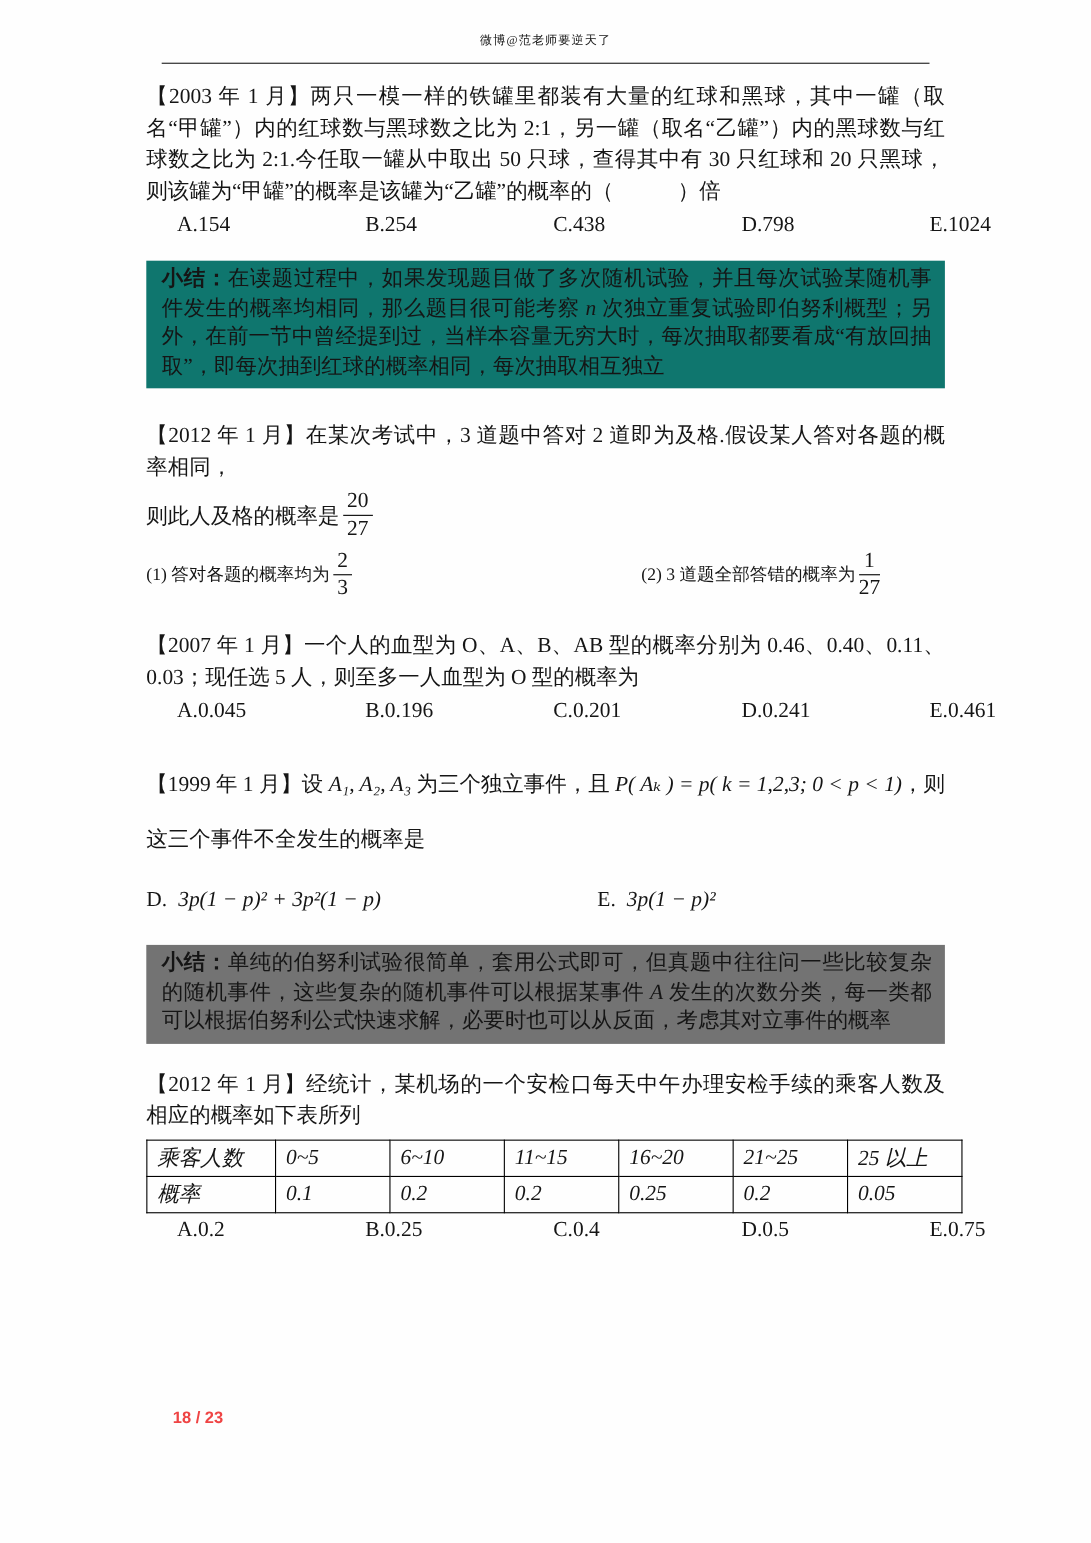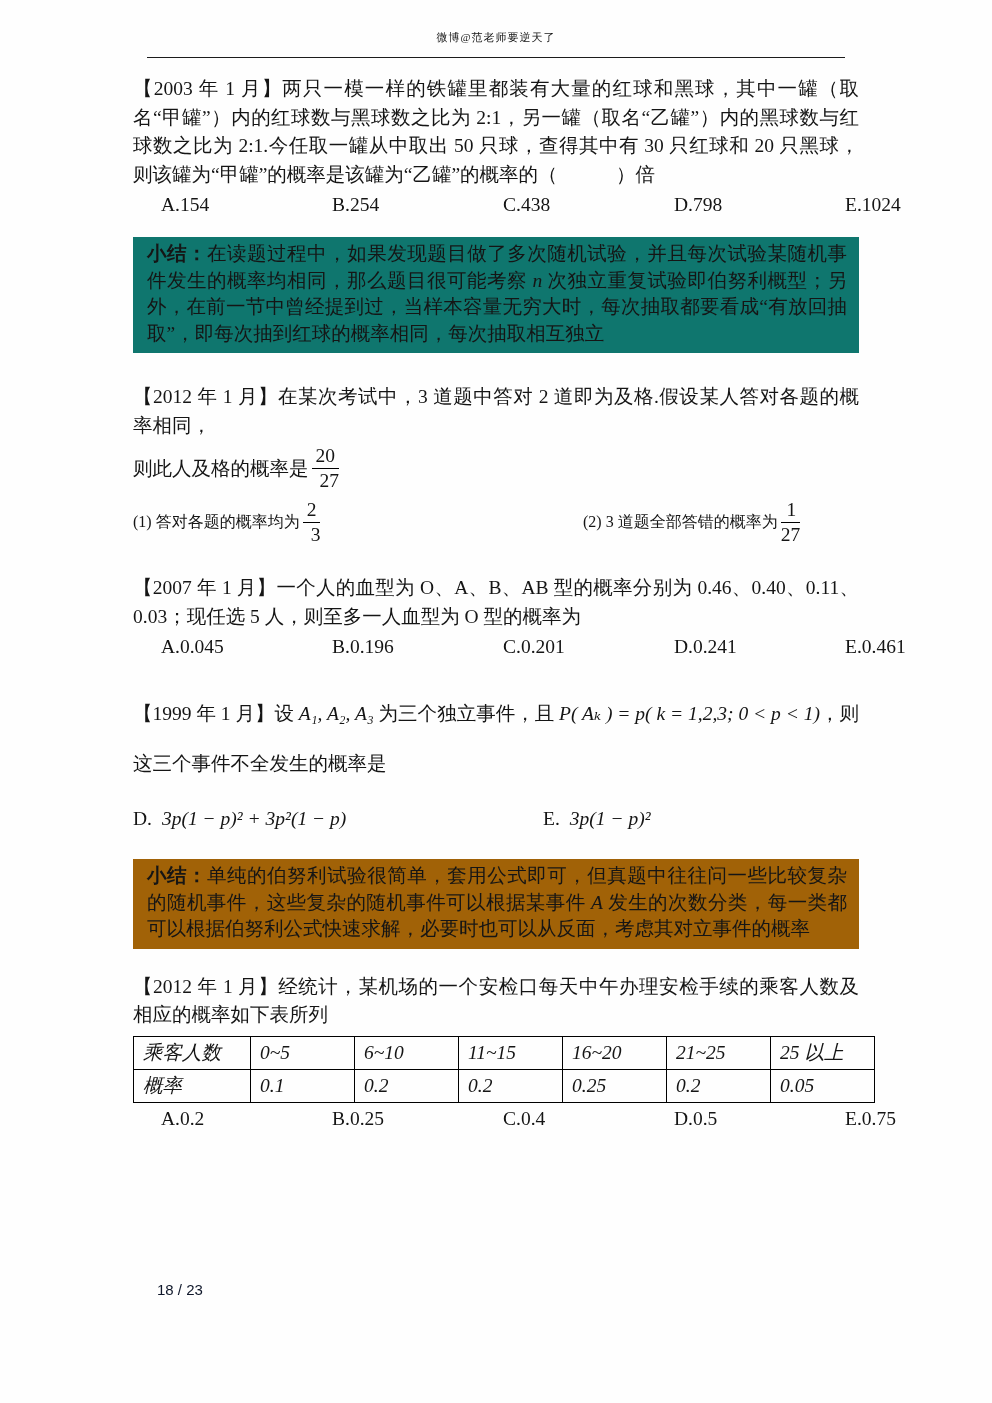--- a/index.html
+++ b/index.html
@@ -54,21 +54,21 @@
     font-size:19.5px;
     line-height:26.5px;
     text-align:justify;
   }
   .sum-label{font-weight:bold;}
   .ivar{font-style:italic;font-family:"Liberation Serif","DejaVu Serif",serif;}
   
   .frac{
     display:inline-block;
     vertical-align:middle;
-    text-align:right;
+    text-align:center;
     font-size:19.5px;
     line-height:1.12;
     margin:0 3px;
   }
   .frac .num{display:block;border-bottom:1.5px solid #000;padding:0 4px 1px 4px;}
   .frac .den{display:block;padding-top:1px;}
   .fracline{
     display:flex;
     align-items:center;
     font-size:19.5px;
@@ -113,23 +113,23 @@
     white-space:nowrap;
   }
   .ptable .c0{width:98px;}
   .follow{margin-top:6px;}
   .q6para{line-height:44px;}
   
   .footer{
     position:absolute;
     left:157px;top:1281px;
     font-family:"Liberation Sans","DejaVu Sans",sans-serif;
-    font-weight:normal;
+    font-weight:bold;
     font-size:15px;
-    color:#0f172a;
+    color:#ef4444;
   }
 </style>
 </head>
 <body>
 
 <div class="page">
 
   <div class="header-title">微博@范老师要逆天了</div>
   <div class="header-rule"></div>
 
@@ -187,21 +187,21 @@
     </p>
     <div class="mopts r2">
       <span class="mcellD">
         <span class="mlabel">D.</span><span class="math">3p(1 − p)² + 3p²(1 − p)</span>
       </span>
       <span>
         <span class="mlabel">E.</span><span class="math">3p(1 − p)²</span>
       </span>
     </div>
 
-    <div class="summary mt28" style="background-color: #a16207; margin-top: 20px;">
+    <div class="summary mt28" style="background-color: #737373; margin-top: 20px;">
       <span class="sum-label">小结：</span><span>单纯的伯努利试验很简单，套用公式即可，但真题中往往问一些比较复杂的随机事件，这些复杂的随机事件可以根据某事件 </span><span class="ivar">A</span><span> 发生的次数分类，每一类都可以根据伯努利公式快速求解，必要时也可以从反面，考虑其对立事件的概率</span>
     </div>
 
     <p class="para mt24">【2012 年 1 月】经统计，某机场的一个安检口每天中午办理安检手续的乘客人数及相应的概率如下表所列</p>
     <table class="ptable">
       <tbody>
         <tr>
           <td class="c0">乘客人数</td>
           <td>0~5</td>
           <td>6~10</td>

